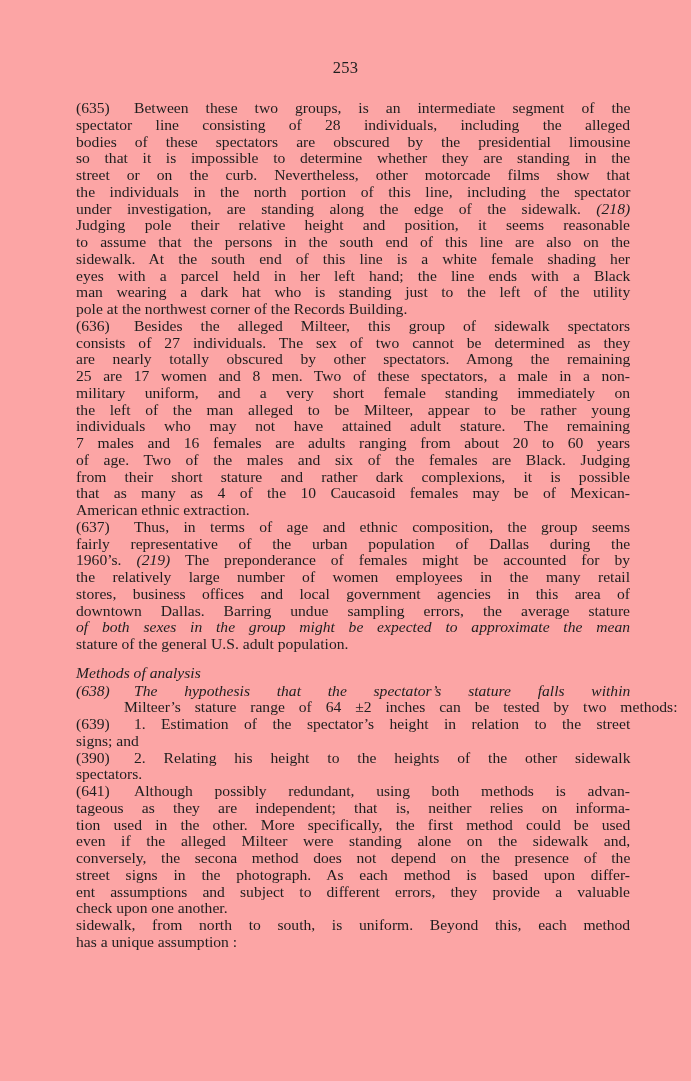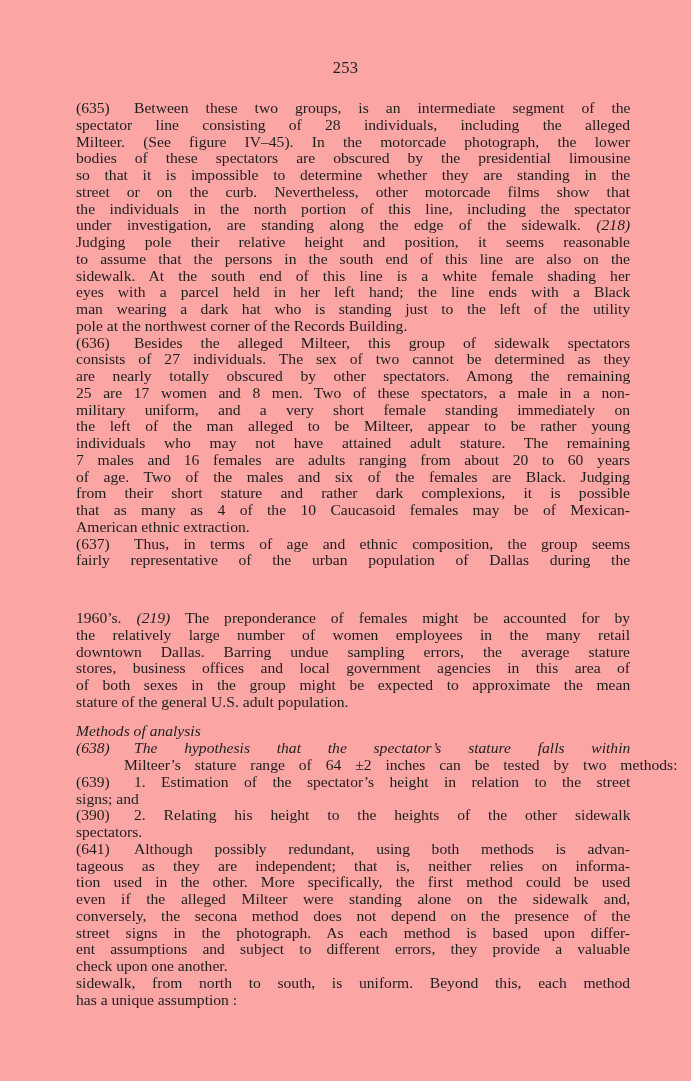--- a/index.html
+++ b/index.html
@@ -33,21 +33,20 @@
 <body>
 
 <div class="page">
   <div class="page-number">253</div>
 
   <div class="body">
 
     <div>
       <span class="line" style="display: block; word-spacing: 13.1111px;"><span class="pn">(635)</span><span>Between these two groups, is an intermediate segment of the</span></span>
       <span class="line" style="display: block; word-spacing: 19.375px;">spectator line consisting of 28 individuals, including the alleged</span>
-      <span class="line" style="display: block; word-spacing: 14.3333px;">Milteer. (See figure IV–45). In the motorcade photograph, the lower</span>
       <span class="line" style="display: block; word-spacing: 14.1111px;">bodies of these spectators are obscured by the presidential limousine</span>
       <span class="line" style="display: block; word-spacing: 10.75px;">so that it is impossible to determine whether they are standing in the</span>
       <span class="line" style="display: block; word-spacing: 13.1px;">street or on the curb. Nevertheless, other motorcade films show that</span>
       <span class="line" style="display: block; word-spacing: 10.6364px;">the individuals in the north portion of this line, including the spectator</span>
       <span class="line" style="display: block; word-spacing: 11.5px;"><span>under investigation, are standing along the edge of the sidewalk.</span> <span class="cite">(218)</span></span>
       <span class="line" style="display: block; word-spacing: 15px;">Judging pole their relative height and position, it seems reasonable</span>
       <span class="line" style="display: block; word-spacing: 8.13333px;">to assume that the persons in the south end of this line are also on the</span>
       <span class="line" style="display: block; word-spacing: 10.1538px;">sidewalk. At the south end of this line is a white female shading her</span>
       <span class="line" style="display: block; word-spacing: 10.2143px;">eyes with a parcel held in her left hand; the line ends with a Black</span>
       <span class="line" style="display: block; word-spacing: 9.64286px;">man wearing a dark hat who is standing just to the left of the utility</span>
@@ -65,25 +64,25 @@
       <span class="line" style="display: block; word-spacing: 9.76923px;">7 males and 16 females are adults ranging from about 20 to 60 years</span>
       <span class="line" style="display: block; word-spacing: 10.6923px;">of age. Two of the males and six of the females are Black. Judging</span>
       <span class="line" style="display: block; word-spacing: 14.3px;">from their short stature and rather dark complexions, it is possible</span>
       <span class="line" style="display: block; word-spacing: 10.4615px;">that as many as 4 of the 10 Caucasoid females may be of Mexican-</span>
       <span class="line last">American ethnic extraction.</span>
     </div>
 
     <div>
       <span class="line" style="display: block; word-spacing: 10.5px;"><span class="pn">(637)</span><span>Thus, in terms of age and ethnic composition, the group seems</span></span>
       <span class="line" style="display: block; word-spacing: 16.7778px;">fairly representative of the urban population of Dallas during the</span>
-      <span class="line" style="display: block; word-spacing: 11px; margin-top: 41px;"><span>1960’s.</span> <span class="cite">(219)</span> <span>The preponderance of females might be accounted for by</span></span>
+      <span class="line" style="display: block; word-spacing: 11px;"><span>1960’s.</span> <span class="cite">(219)</span> <span>The preponderance of females might be accounted for by</span></span>
       <span class="line" style="display: block; word-spacing: 13.5px;">the relatively large number of women employees in the many retail</span>
+      <span class="line" style="display: block; word-spacing: 12.5px;">stores, business offices and local government agencies in this area of</span>
       <span class="line" style="display: block; word-spacing: 15.125px;">downtown Dallas. Barring undue sampling errors, the average stature</span>
-      <span class="line" style="display: block; word-spacing: 12.5px;">stores, business offices and local government agencies in this area of</span>
-      <span class="line" style="display: block; word-spacing: 9.66667px;">of both sexes in the group might be expected to approximate the mean</span>
+      <span class="line" style="display: block; word-spacing: 9.66667px; font-style: italic;">of both sexes in the group might be expected to approximate the mean</span>
       <span class="line last">stature of the general U.S. adult population.</span>
     </div>
 
     <span class="line heading">Methods of analysis</span>
 
     <div>
       <span class="line" style="display: block; word-spacing: 22.8571px; font-style: italic;"><span class="pn">(638)</span><span>The hypothesis that the spectator’s stature falls within</span></span>
       <span class="line" style="display: block; word-spacing: 10px; margin-left: 48px;">Milteer’s stature range of 64 ±2 inches can be tested by two methods:</span>
     </div>
 

